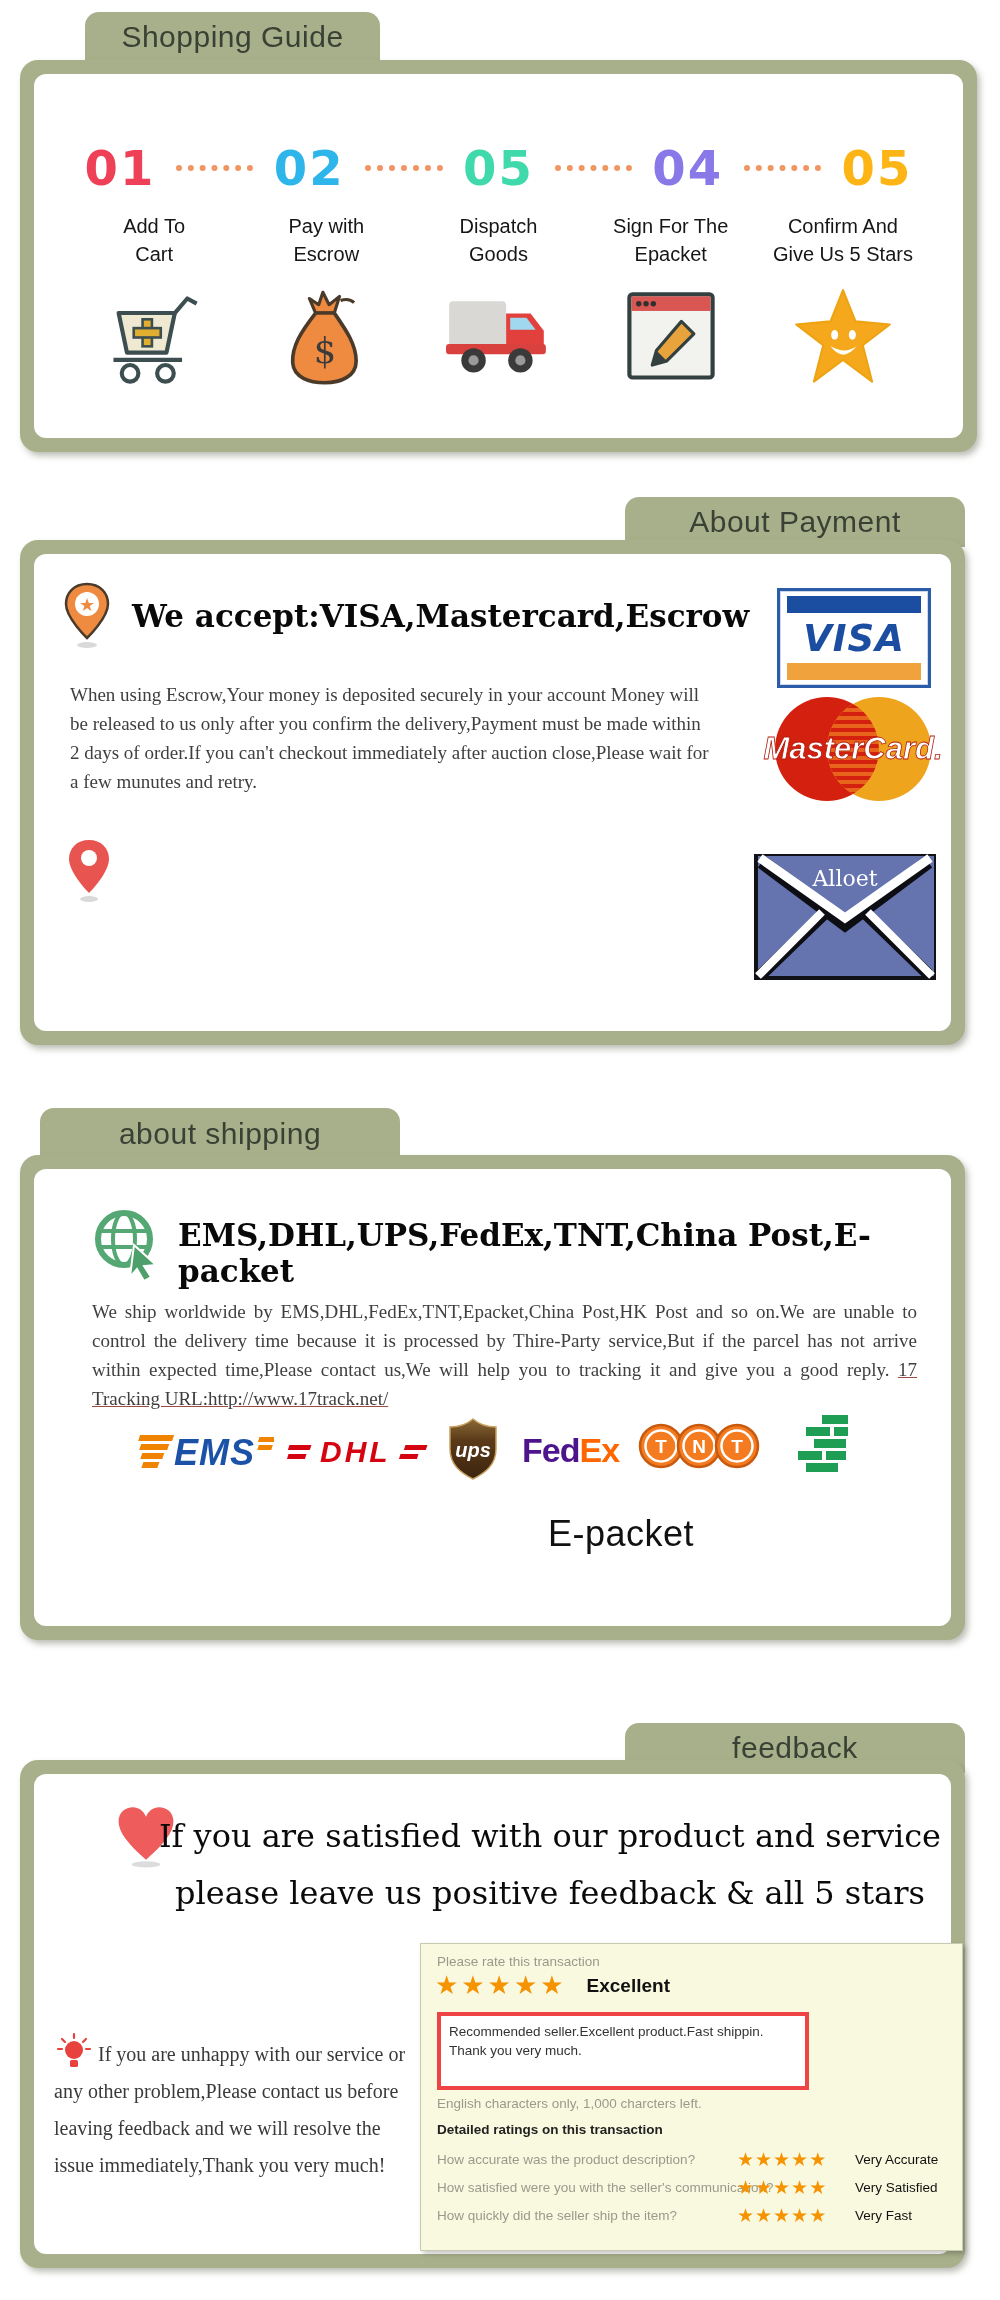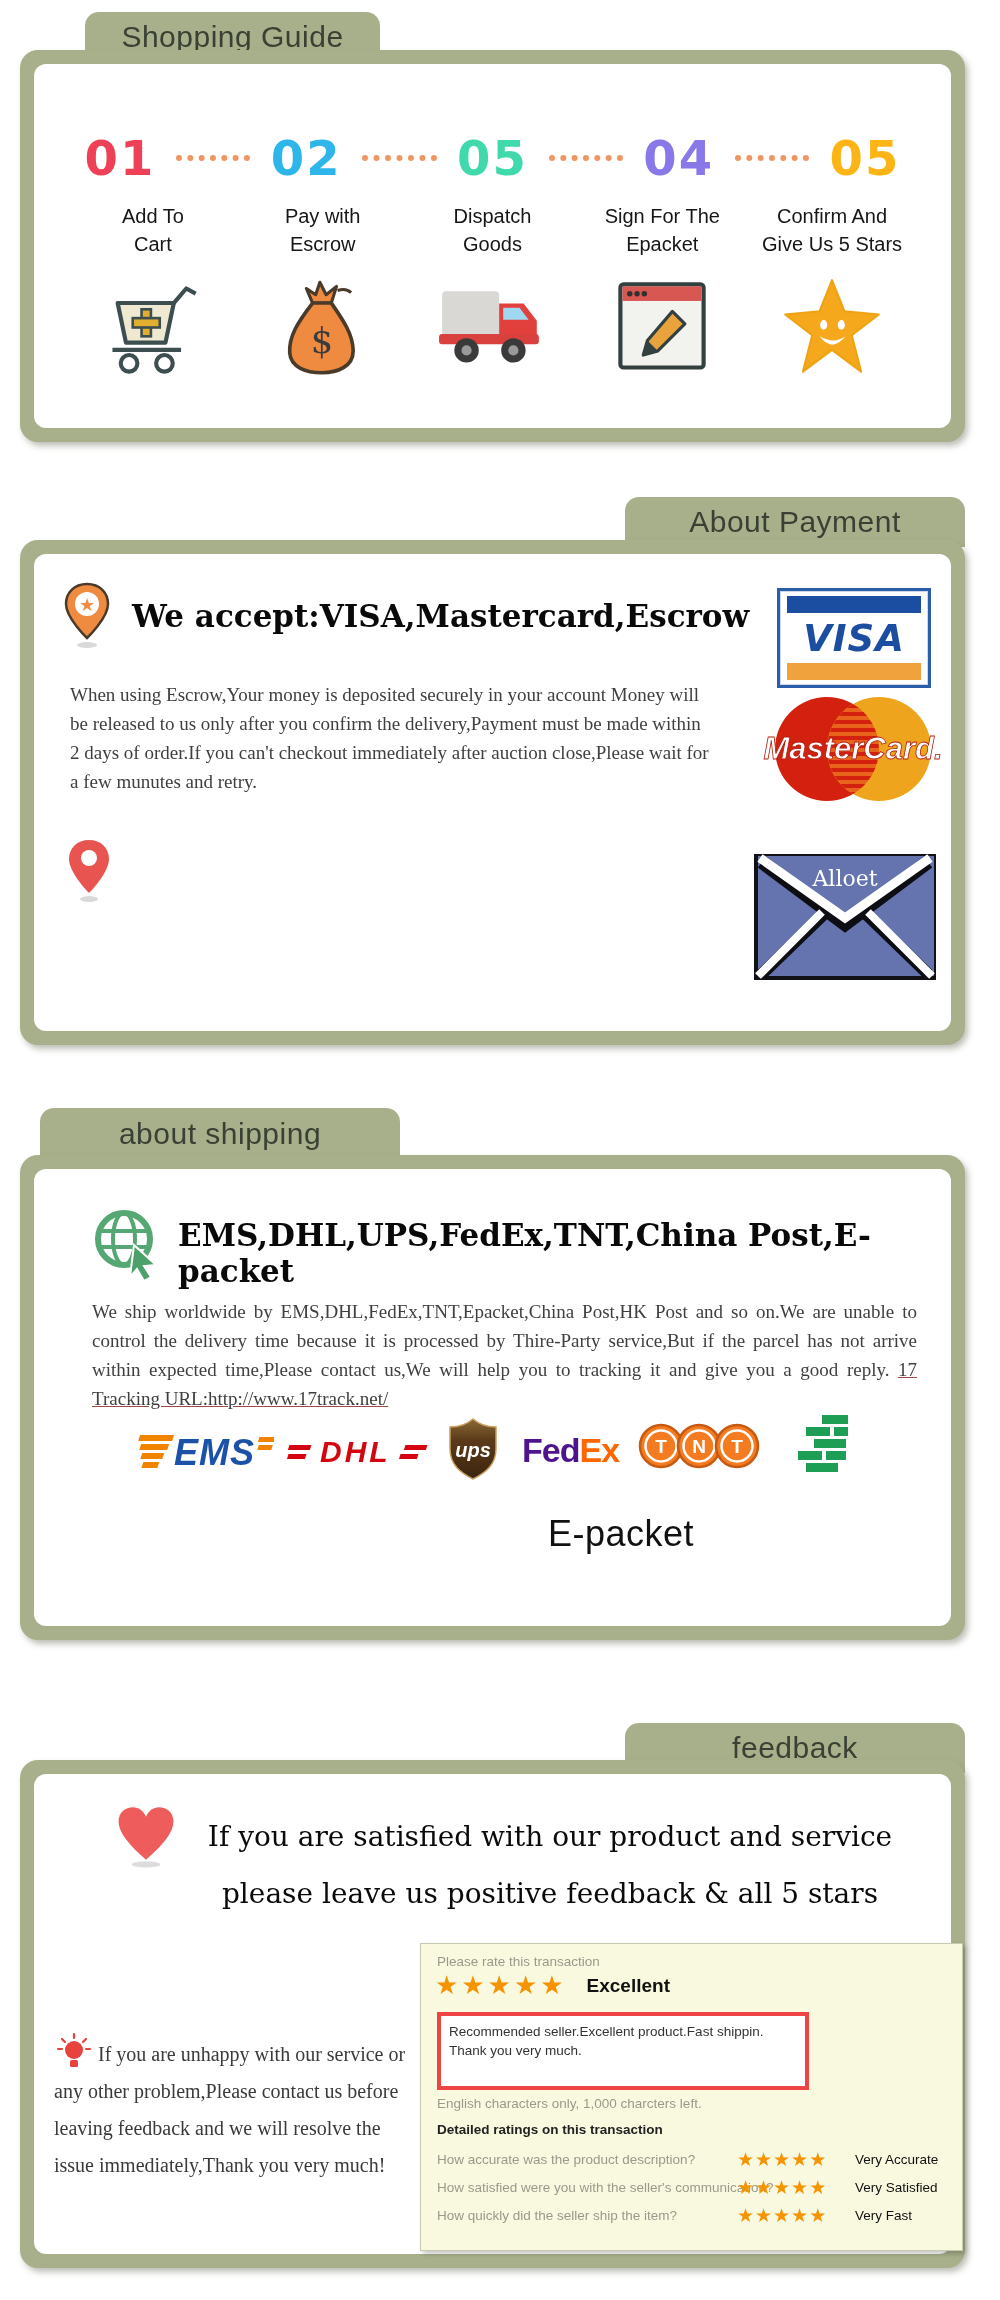--- a/index.html
+++ b/index.html
@@ -58,21 +58,21 @@
   .fb-row{position:absolute;left:16px;right:14px;height:24px;}
 </style>
 </head>
 <body>
 
 <div class="page">
 
   <div class="tab" style="left:85px;top:12px;width:295px;height:50px;">
     <span>Shopping Guide</span>
   </div>
-  <div class="panel" style="top:50px;height:392px;">
+  <div class="panel" style="top:60px;height:392px;padding-left:12px;">
     <div class="panel-inner"></div>
 
     <div class="steps-row" style="top:78px;height:60px;">
       <span class="step-num" style="color: rgb(238, 64, 86);">01</span>
       <span class="dots"></span>
       <span class="step-num" style="color: rgb(46, 182, 234);">02</span>
       <span class="dots"></span>
       <span class="step-num" style="color: rgb(63, 217, 172);">05</span>
       <span class="dots"></span>
       <span class="step-num" style="color: rgb(136, 120, 232);">04</span>
@@ -324,21 +324,21 @@
   </div>
   <div class="panel" style="top:1760px;height:508px;">
     <div class="panel-inner"></div>
 
     <div class="abs" style="left:95px;top:46px;">
       <svg width="62" height="62" viewBox="0 0 52 52">
         <ellipse cx="26" cy="49" rx="12" ry="2.6" fill="#dcdcdc"></ellipse>
         <path d="M26,45 C11,32 3,22 3,13 C3,5 9,1 15,1 C20,1 24,4 26,9 C28,4 32,1 37,1 C43,1 49,5 49,13 C49,22 41,32 26,45 Z" fill="#ee5c5c"></path>
       </svg>
     </div>
-    <div class="abs" style="left:130px;top:48px;width:800px;text-align:center;font-family:'DejaVu Serif',serif;font-size:28px;color:#0a0a0a;line-height:57px;">
+    <div class="abs" style="left:130px;top:48px;width:800px;text-align:center;font-family:'DejaVu Serif',serif;font-size:32px;color:#0a0a0a;line-height:57px;">
       <div>If you are satisfied with our product and service</div>
       <div>please leave us positive feedback &amp; all 5 stars</div>
     </div>
 
     <div class="abs" style="left:36px;top:272px;">
       <svg width="36" height="42" viewBox="0 0 36 42">
         <g stroke="#e8423e" stroke-width="2.2" stroke-linecap="round">
           <path d="M18,2 V6"></path>
             <path d="M6,7 L9,10"></path>
             <path d="M30,7 L27,10"></path>

